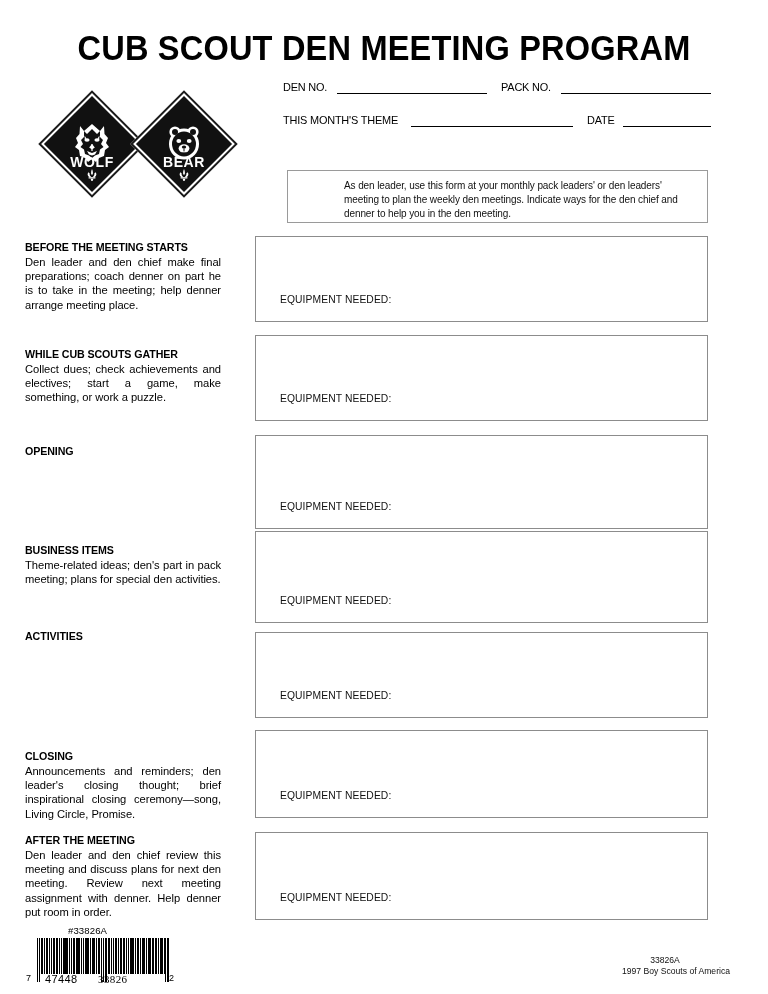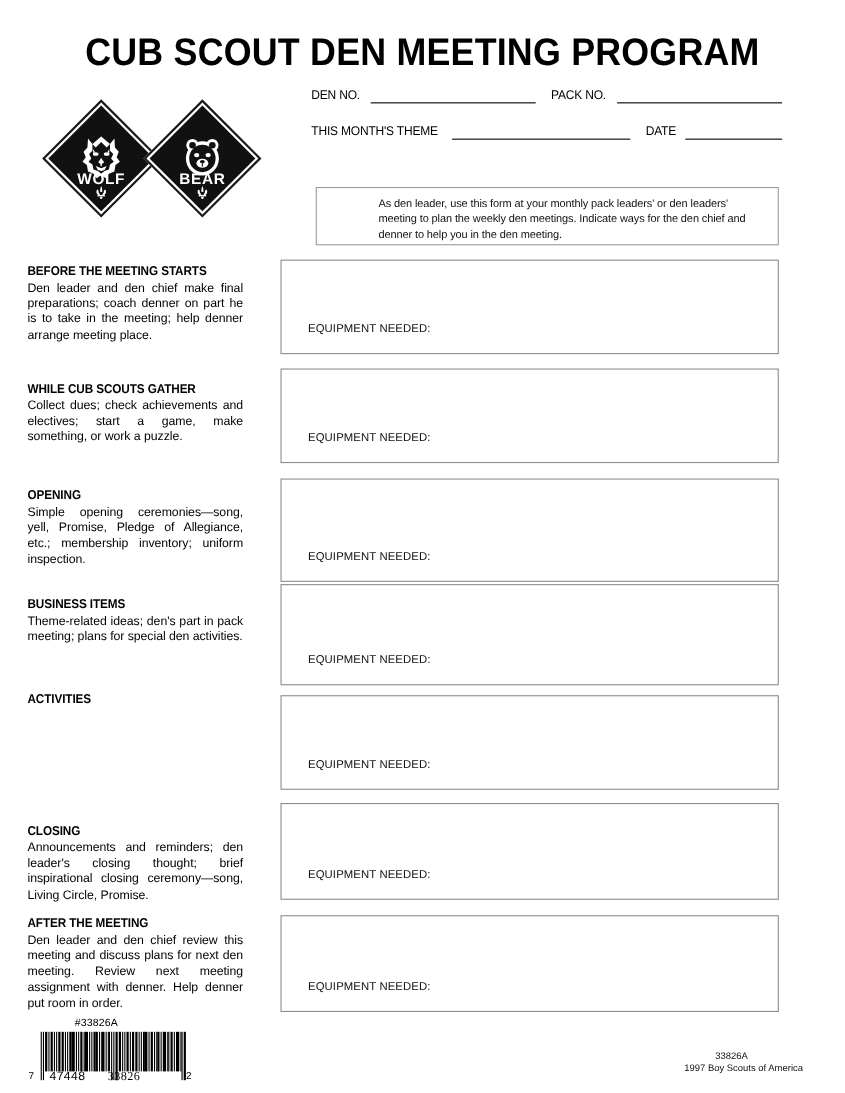--- a/index.html
+++ b/index.html
@@ -319,21 +319,20 @@
   <div class="section-body">Den leader and den chief make final preparations; coach denner on part he is to take in the meeting; help denner arrange meeting place.</div>
 </div>
 
 <div class="section" style="top:347px">
   <div class="section-heading">WHILE CUB SCOUTS GATHER</div>
   <div class="section-body">Collect dues; check achievements and electives; start a game, make something, or work a puzzle.</div>
 </div>
 
 <div class="section" style="top:444px">
   <div class="section-heading">OPENING</div>
-  <div class="section-body">Simple opening ceremonies—song, yell, Promise, Pledge of Allegiance, etc.; membership inventory; uniform inspection.</div>
 </div>
 
 <div class="section" style="top:543px">
   <div class="section-heading">BUSINESS ITEMS</div>
   <div class="section-body">Theme-related ideas; den's part in pack meeting; plans for special den activities.</div>
 </div>
 
 <div class="section" style="top:629px">
   <div class="section-heading">ACTIVITIES</div>
 </div>

